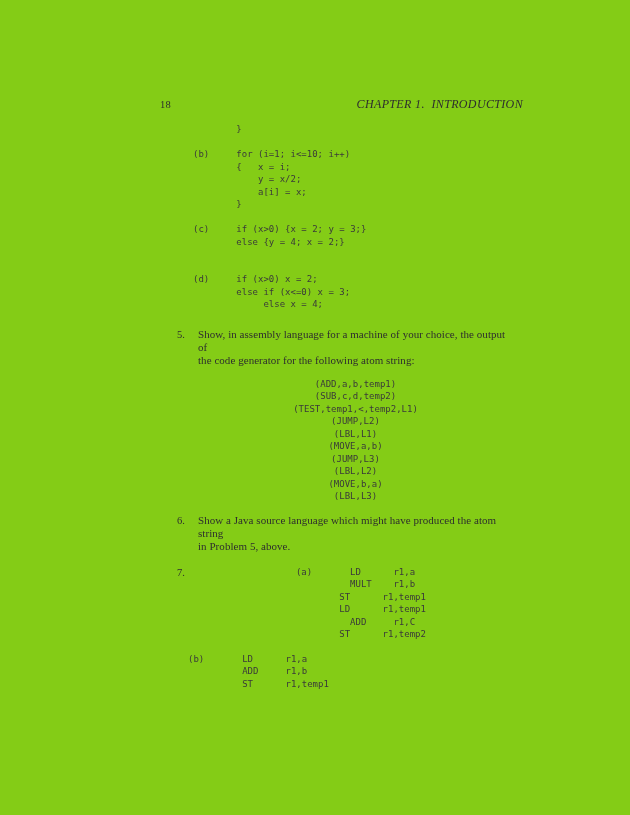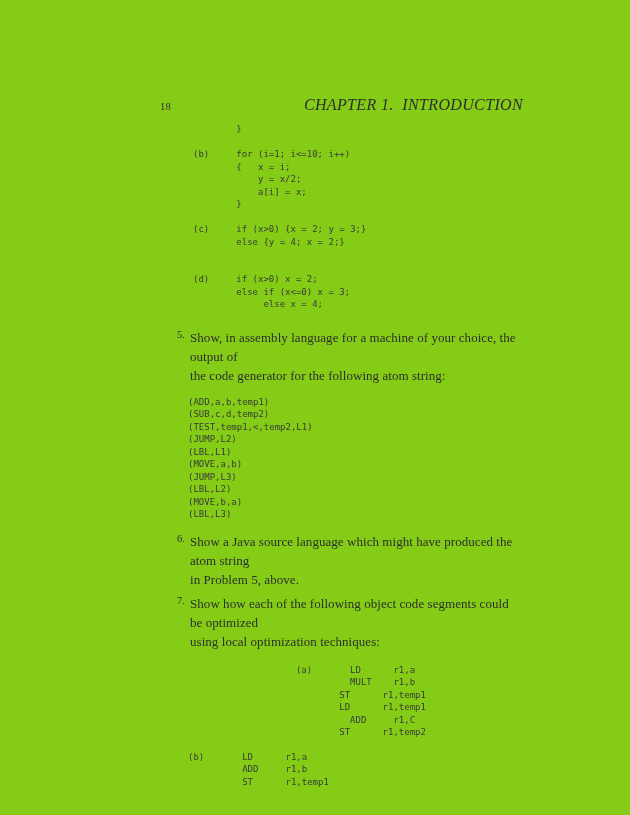--- a/index.html
+++ b/index.html
@@ -26,21 +26,21 @@
     justify-content: space-between;
     align-items: baseline;
   }
   .pageno {
     font-size: 10.5px;
     line-height: 13px;
     letter-spacing: 0.3px;
   }
   .chap-title {
     font-style: italic;
-    font-size: 16px;
+    font-size: 12px;
     line-height: 13px;
     white-space: pre;
     letter-spacing: 0.35px;
   }
   .body-area {
     position: absolute;
     left: 160px;
     top: 112px;
     width: 363px;
   }
@@ -58,30 +58,30 @@
     padding-left: 30px;
   }
   .item .num {
     position: absolute;
     left: 17px;
     top: 0;
     font-size: 10.5px;
     line-height: 13px;
   }
   .item .itext {
-    margin: 0;
-    font-size: 13px;
-    line-height: 19px;
+    margin: 8px;
+    font-size: 11px;
+    line-height: 13px;
     white-space: pre-line;
     letter-spacing: 0.05px;
   }
   .item-5 { margin-top: 17px; }
   .item-6 { margin-top: 11px; }
   .item-7 { margin-top: 5px; }
-  pre.code-atoms { margin: 11px 0 0 -2px; }
+  pre.code-atoms { margin: 11px 0 0 -2px; text-align: center; }
   pre.code-opt-a { margin: 13px 0 0 -2px; text-align: center; }
   pre.code-opt-b { margin: 12px 0 16px -2px; }
 </style>
 </head>
 <body>
 
 <div class="page">
 
   <div class="running-header">
     <span class="pageno">18</span>
@@ -123,22 +123,20 @@
     </div>
 
     <div class="item item-6">
       <span class="num">6.</span>
       <p class="itext">Show a Java source language which might have produced the atom string
 in Problem 5, above.</p>
     </div>
 
     <div class="item item-7">
       <span class="num">7.</span>
-      <p class="itext">Show how each of the following object code segments could be optimized
-using local optimization techniques:</p>
       <pre class="code code-opt-a">(a)       LD      r1,a
           MULT    r1,b
           ST      r1,temp1
           LD      r1,temp1
           ADD     r1,C
           ST      r1,temp2</pre>
       <pre class="code code-opt-b">(b)       LD      r1,a
           ADD     r1,b
           ST      r1,temp1</pre>
     </div>

